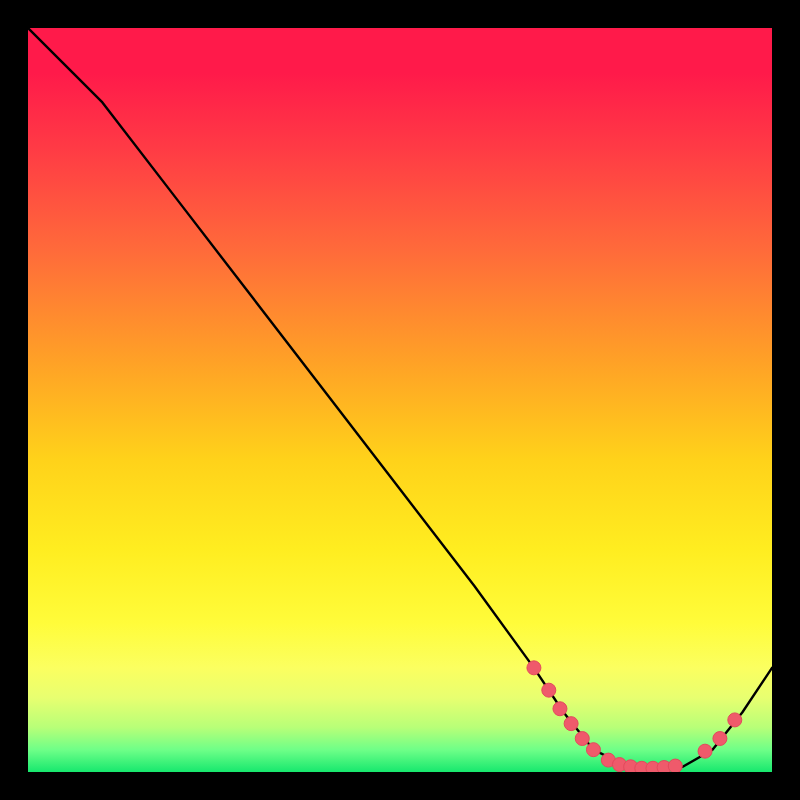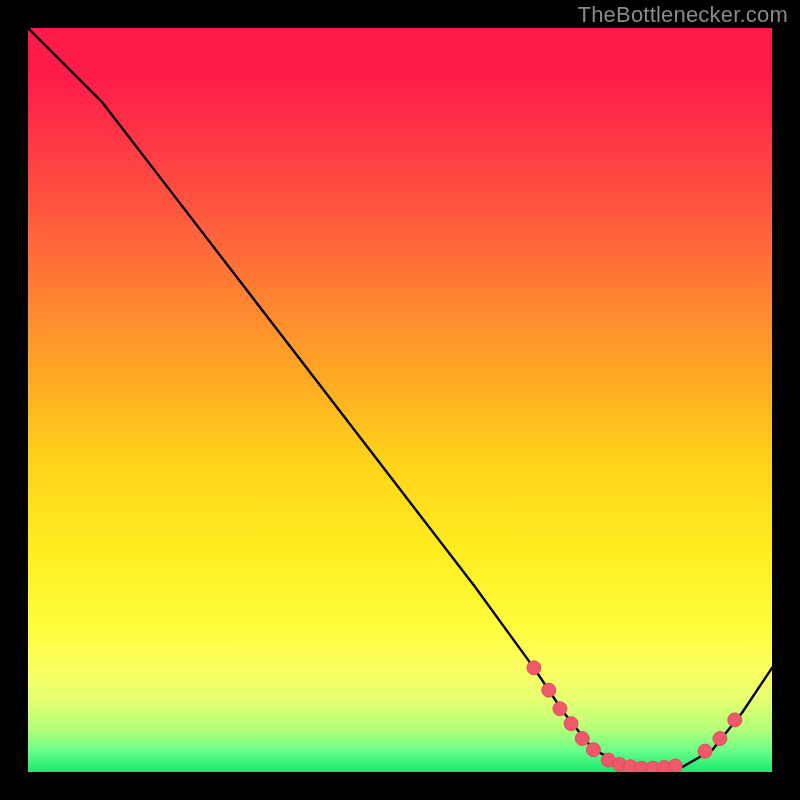--- a/index.html
+++ b/index.html
@@ -45,21 +45,20 @@
     position: absolute;
     inset: 0;
     width: 100%;
     height: 100%;
   }
 </style>
 </head>
 <body>
 <div class="wrap">
 
-  <div class="attribution">TheBottlenecker.com</div>
 
   <div class="plot">
     <div class="gradient-bg"></div>
     <svg class="overlay" viewBox="0 0 744 744" preserveAspectRatio="none">
       <g id="curve-layer">
           <path d="M0.00 0.00 L44.64 44.64 L74.40 74.40 L148.80 171.12 L223.20 267.84 L297.60 364.56 L372.00 461.28 L446.40 558.00 L505.92 639.84 L535.68 684.48 L565.44 721.68 L595.20 736.56 L624.96 740.28 L654.72 738.79 L684.48 721.68 L714.24 684.48 L744.00 639.84" fill="none" stroke="#000000" stroke-width="2.4" stroke-linecap="round" stroke-linejoin="round"></path>
         </g>
       <g id="markers-layer">
           <circle cx="505.92" cy="639.84" r="7" fill="#ef5a6b" stroke="#e24a5c" stroke-width="1"></circle>
           <circle cx="520.80" cy="662.16" r="7" fill="#ef5a6b" stroke="#e24a5c" stroke-width="1"></circle>

